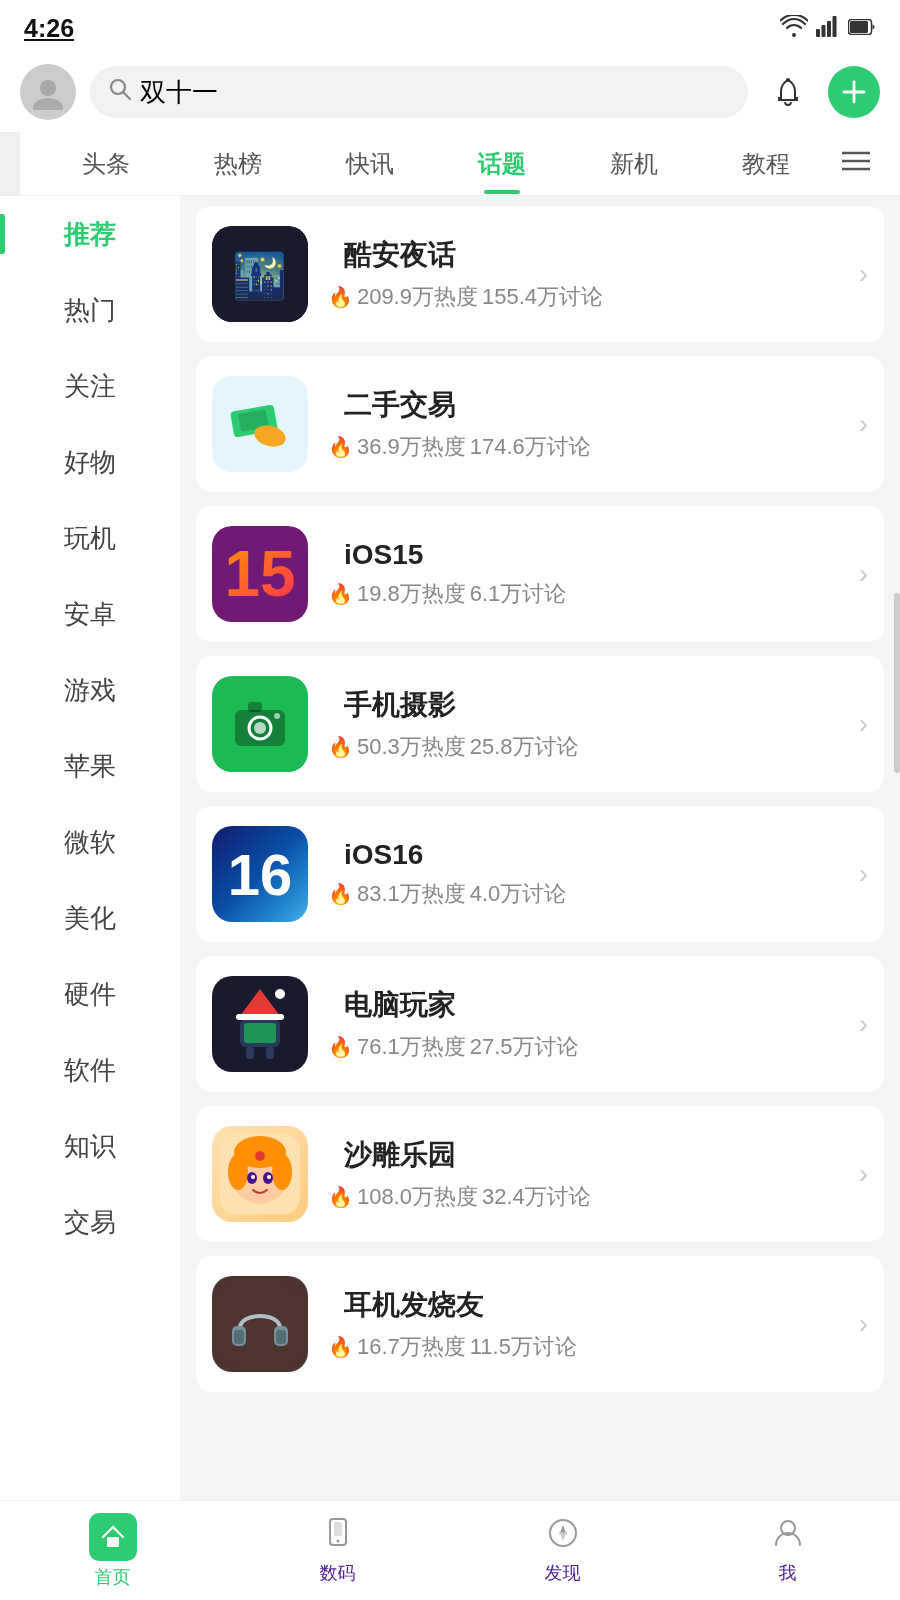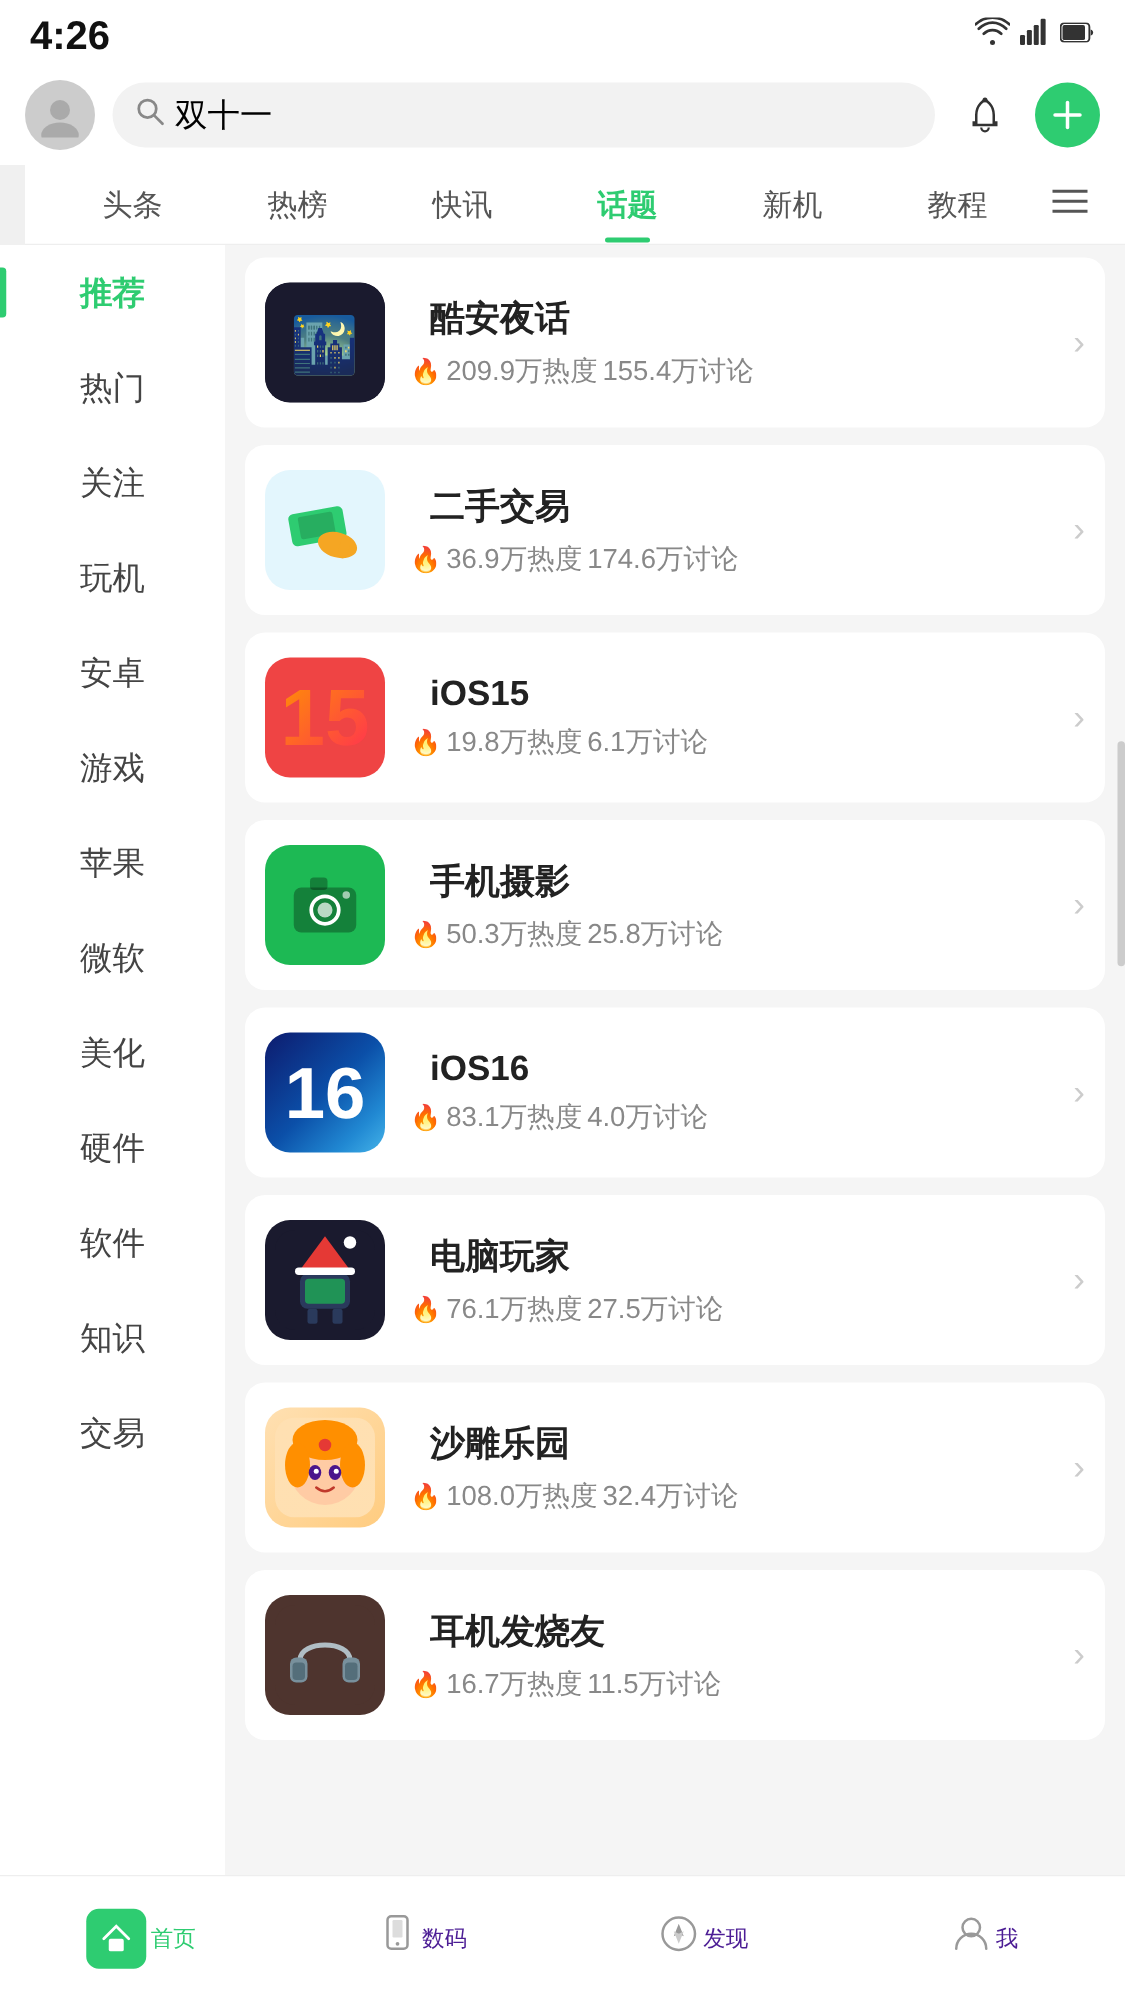--- a/index.html
+++ b/index.html
@@ -15,23 +15,24 @@
     
     .status-bar {
       background: #fff;
       display: flex;
       justify-content: space-between;
       align-items: center;
       padding: 10px 24px 6px;
       height: 52px;
     }
     .status-time {
-      font-size: 32px;
+      font-size: 25px;
       font-weight: 600;
       color: #111;
+      text-decoration: underline;
     }
     .status-icons {
       display: flex;
       align-items: center;
       gap: 8px;
     }
     .status-icons span {
       font-size: 20px;
       color: #333;
     }
@@ -269,21 +270,21 @@
       bottom: 0;
       width: 900px;
       height: 100px;
       background: #fff;
       display: flex;
       border-top: 1px solid #eee;
     }
     .bottom-nav-item {
       flex: 1;
       display: flex;
-      flex-direction: row;
+      flex-direction: column;
       align-items: center;
       justify-content: center;
       gap: 4px;
       cursor: pointer;
     }
     .bottom-nav-item .nav-icon {
       font-size: 32px;
     }
     .bottom-nav-item .nav-label {
       font-size: 18px;
@@ -387,20 +388,21 @@
     </svg>
   </div>
 </div>
 
 <div class="main-content">
 
   <div class="sidebar">
     <div class="sidebar-item active">推荐</div>
     <div class="sidebar-item">热门</div>
     <div class="sidebar-item">关注</div>
+    <div class="sidebar-item">好物</div>
     <div class="sidebar-item">玩机</div>
     <div class="sidebar-item">安卓</div>
     <div class="sidebar-item">游戏</div>
     <div class="sidebar-item">苹果</div>
     <div class="sidebar-item">微软</div>
     <div class="sidebar-item">美化</div>
     <div class="sidebar-item">硬件</div>
     <div class="sidebar-item">软件</div>
     <div class="sidebar-item">知识</div>
     <div class="sidebar-item">交易</div>
@@ -445,21 +447,21 @@
           <div class="topic-stats">
             <span class="fire-icon">🔥</span>
             <span>36.9万热度</span>
             <span>174.6万讨论</span>
           </div>
         </div>
         <span class="chevron">›</span>
       </div>
 
       <div class="topic-item">
-        <div class="topic-icon" style="background:#ef4444;">
+        <div class="topic-icon" style="background:#701a75;">
           <span style="font-size:64px; font-weight:900; background: linear-gradient(135deg, #ff9500, #ff2d55); -webkit-background-clip:text; -webkit-text-fill-color:transparent;">15</span>
         </div>
         <div class="topic-info">
           <div class="topic-title">iOS15</div>
           <div class="topic-stats">
             <span class="fire-icon">🔥</span>
             <span>19.8万热度</span>
             <span>6.1万讨论</span>
           </div>
         </div>

